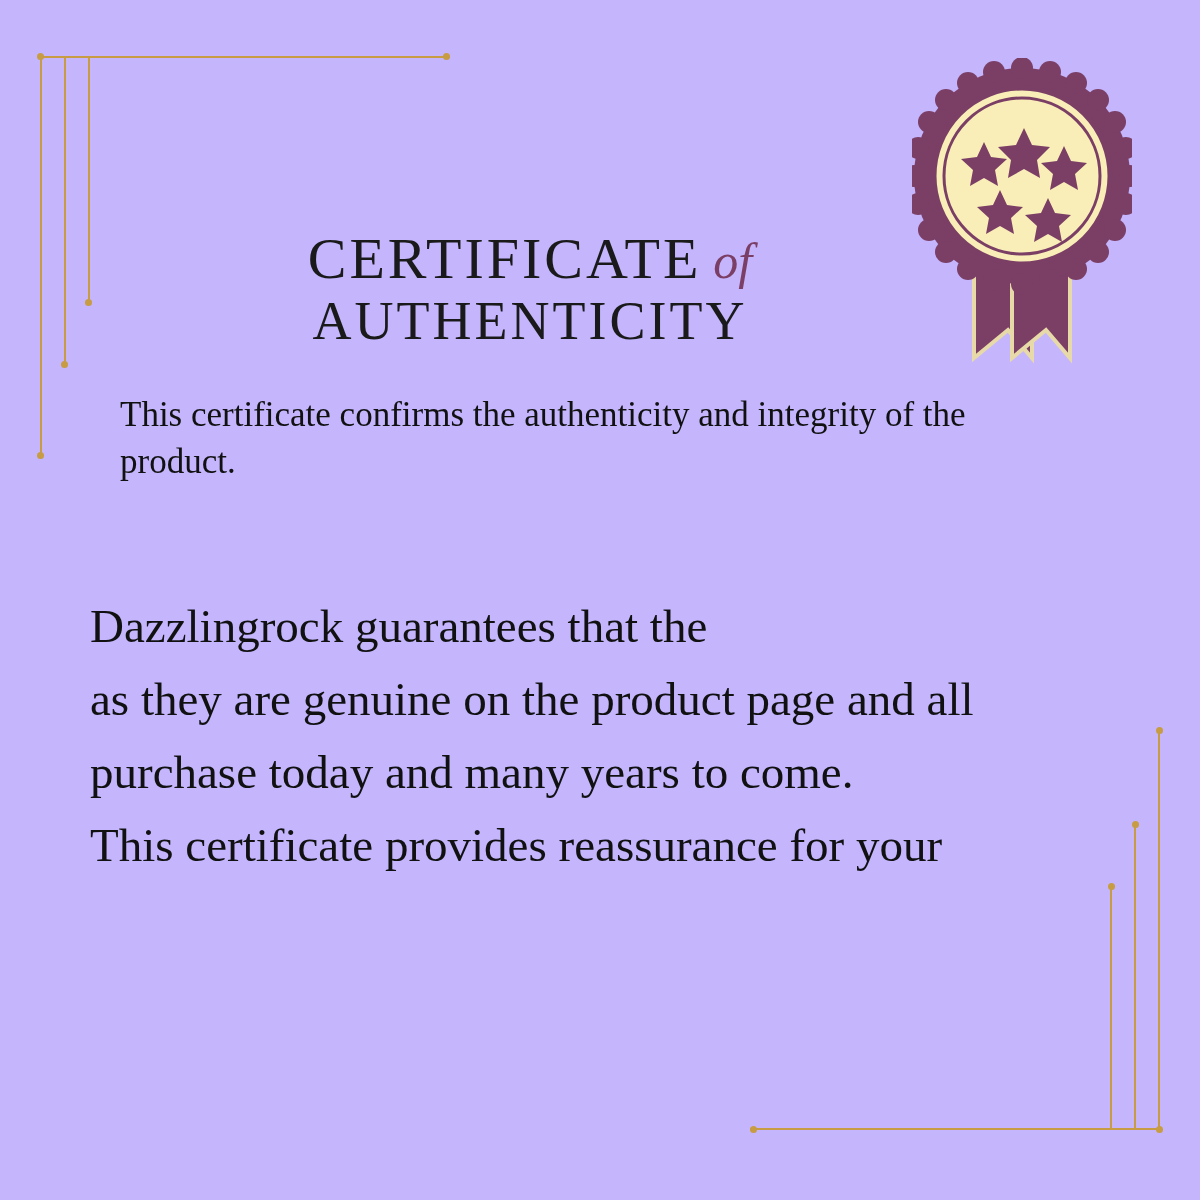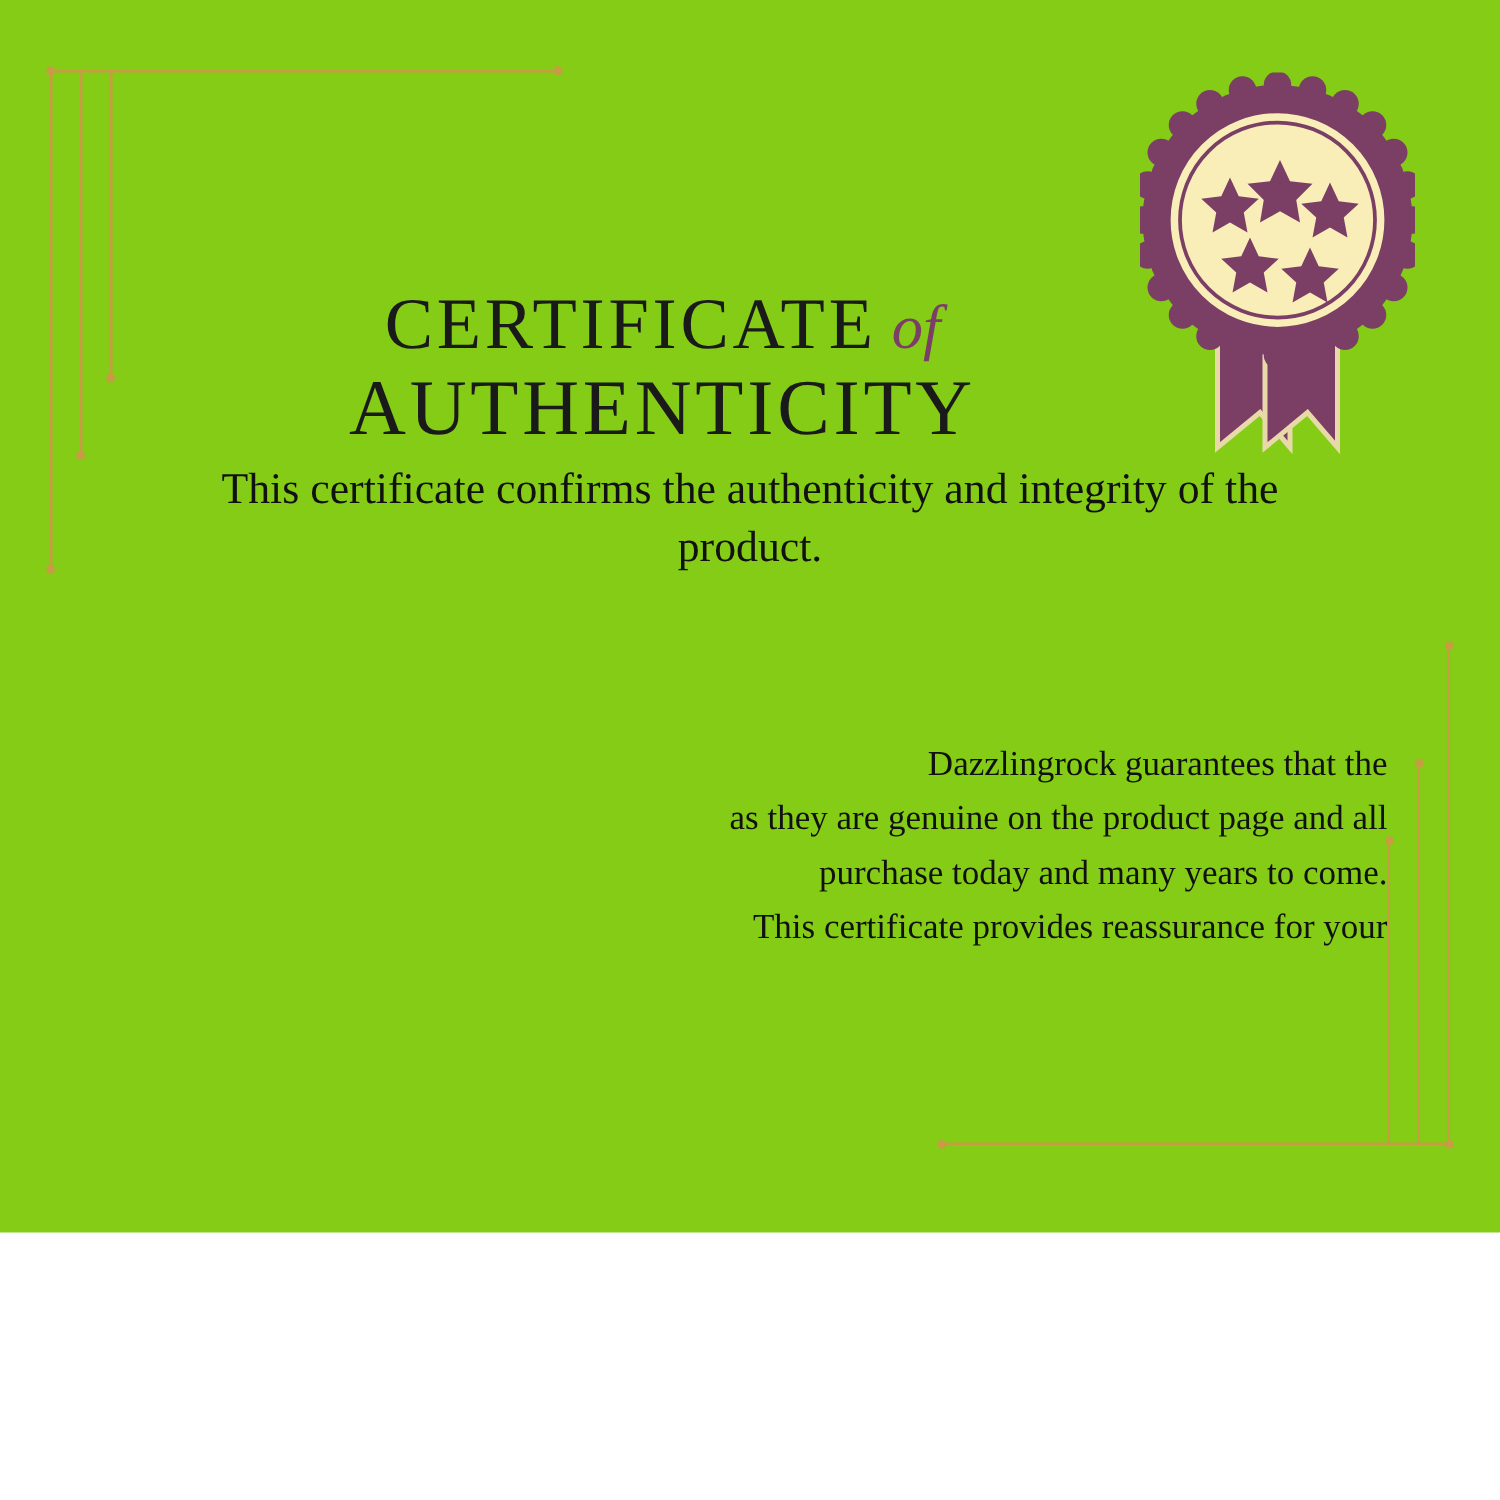--- a/index.html
+++ b/index.html
@@ -9,22 +9,22 @@
   body {
     width: 1200px;
     height: 1200px;
     background: #ffffff;
     font-family: "Liberation Serif", serif;
     overflow: hidden;
   }
   .certificate {
     position: relative;
     width: 1200px;
-    height: 986px;
-    background: #84cc16;
+    height: 1200px;
+    background: #c4b5fd;
     box-sizing: border-box;
   }
 
   
   .corner {
     position: absolute;
     pointer-events: none;
   }
   .line-h, .line-v {
     position: absolute;
@@ -89,44 +89,43 @@
     white-space: nowrap;
   }
   .title-of {
     font-style: italic;
     color: #7b3f66;
     font-size: 50px;
     letter-spacing: 0;
     margin-left: 12px;
   }
   .title-line2 {
-    font-size: 63px;
+    font-size: 54px;
     letter-spacing: 3px;
     color: #1a1a1a;
     line-height: 1.12;
   }
 
   
   .intro {
     position: absolute;
-    top: 368px;
+    top: 392px;
     left: 120px;
     width: 960px;
-    text-align: center;
     font-size: 35px;
     line-height: 1.33;
     color: #111111;
   }
   .statement {
     position: absolute;
     top: 590px;
     left: 90px;
     width: 1020px;
-    text-align: right;
-    font-size: 28px;
+    text-align: left;
+    font-size: 47px;
     line-height: 1.55;
     color: #111111;
   }
   .statement .ln { display: block; white-space: nowrap; }
 </style>
 </head>
 <body>
 
 <div class="certificate">
 

